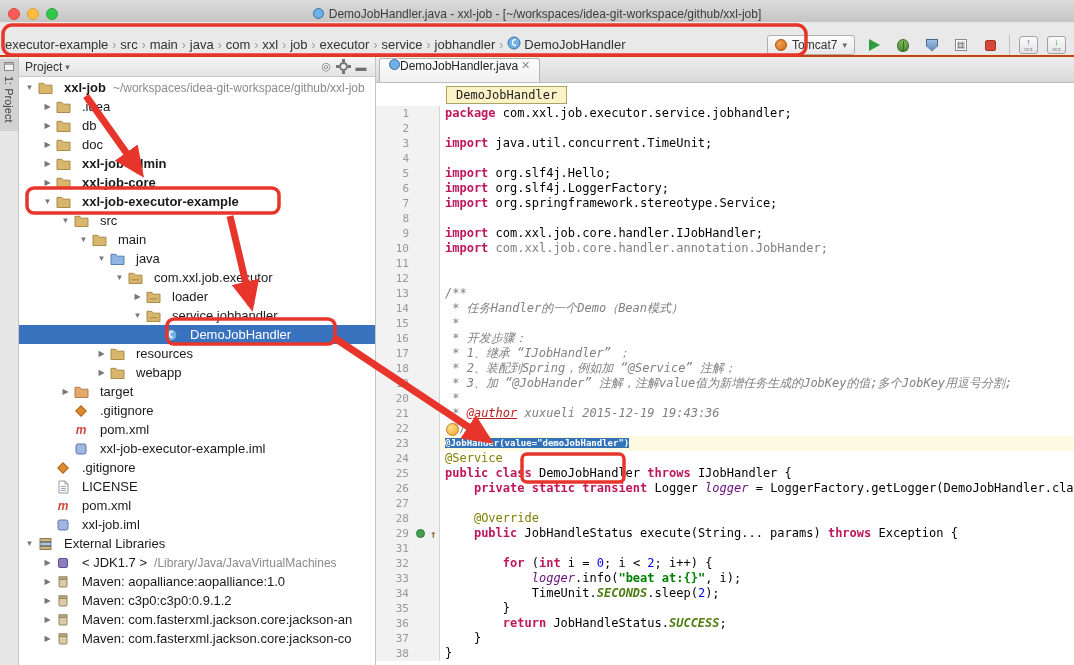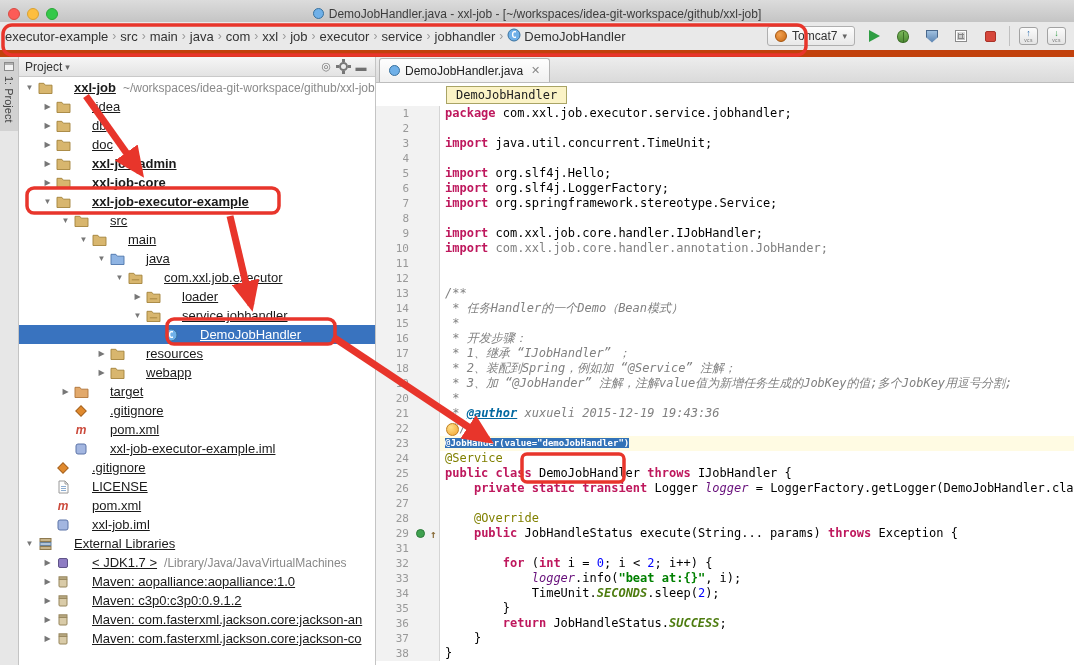--- a/index.html
+++ b/index.html
@@ -14,21 +14,21 @@
   .light { width:12px; height:12px; border-radius:50%; }
   .light.red { background:#FC5B57; border:1px solid #D94C44; }
   .light.yellow { background:#FDBE3F; border:1px solid #D9A133; }
   .light.green { background:#34C84A; border:1px solid #2BA838; }
   .title-center { position:absolute; left:0; right:0; text-align:center; font-size:12px; color:#3C3C3C;
     display:flex; justify-content:center; align-items:center; gap:5px; pointer-events:none; }
   .title-icon { width:11px; height:11px; border-radius:50%; background:#6FB0E8; border:1px solid #39719E; display:inline-block; }
 
   
   .navbar { position:absolute; top:22px; left:0; right:0; height:35px; background:#E9E9E9;
-    border-bottom:7px solid #c2410c; display:flex; align-items:center; justify-content:space-between;
+    border-bottom:2px solid #c2410c; display:flex; align-items:flex-end; justify-content:space-between;
     padding:0 8px 0 2px; }
   .breadcrumbs { display:flex; align-items:center; font-size:13px; color:#333; white-space:nowrap; overflow:hidden; }
   .crumb { padding:2px 3px; cursor:pointer; }
   .crumb-sep { color:#9A9A9A; font-size:12px; margin:0 1px; }
   .run-toolbar { display:flex; align-items:center; gap:9px; flex:0 0 auto; }
   .run-config { display:flex; align-items:center; gap:5px; border:1px solid #AFAFAF; border-radius:3px;
     background:linear-gradient(#FDFDFD,#E8E8E8); padding:2px 7px; font-size:12px; color:#333; cursor:pointer; }
   .tomcat-dot { width:12px; height:12px; border-radius:50%; background:radial-gradient(circle at 35% 35%, #F2A050, #C96A14); border:1px solid #A5540E; }
   .caret { font-size:9px; color:#666; }
   .tb-sep { width:1px; height:20px; background:#C0C0C0; }
@@ -65,48 +65,48 @@
   .ph-ic { color:#707070; font-size:11px; width:16px; text-align:center; cursor:pointer; }
   .gear { width:9px; height:9px; border:2px solid #777; border-radius:50%; position:relative; margin:0 2px; }
   .gear:before { content:""; position:absolute; left:1px; top:-5px; width:3px; height:3px; background:#777;
     box-shadow:0 12px 0 #777, -6px 6px 0 #777, 6px 6px 0 #777; }
   .tree { flex:1; overflow:hidden; font-size:13px; color:#1A1A1A; padding-top:1px; }
   .tree-row { height:19px; display:flex; align-items:center; white-space:nowrap; cursor:pointer; }
   .tree-row.selected { background:#3973BF; color:#fff; }
   .arrow { flex:0 0 13px; width:13px; text-align:center; font-size:8px; color:#777; }
   .selected .arrow { color:#fff; }
   .ticon { flex:0 0 18px; width:18px; display:flex; justify-content:center; align-items:center; }
-  .tlabel { margin-left:20px;text-decoration:underline; }
+  .tlabel { margin-left:10px; }
   .tlabel.bold { font-weight:bold; }
   .tsfx { color:#8A8A8A; margin-left:7px; font-size:12px; }
 
   
   .editor { flex:1; min-width:0; display:flex; flex-direction:column; background:#fff; }
   .tabbar { height:26px; flex:0 0 26px; background:linear-gradient(#EDEDED,#DADADA); border-bottom:1px solid #BDBDBD;
     display:flex; align-items:flex-end; padding-left:3px; }
   .tab { height:24px; background:linear-gradient(#FEFEFE,#F0F0F0); border:1px solid #B4B4B4; border-bottom:none;
-    border-radius:3px 3px 0 0; display:flex; align-items:center; gap:5px; padding:0 9px; font-size:12px; color:#222; cursor:pointer; }
+    border-radius:3px 3px 0 0; display:flex; align-items:flex-start; padding:0 9px; font-size:12px; color:#222; cursor:pointer; }
   .tab-close { color:#888; font-size:11px; margin-left:3px; cursor:pointer; }
   .chip-row { height:23px; flex:0 0 23px; background:#fff; display:flex; align-items:center; padding-left:70px; }
   .chip { border:1px solid #A9A465; background:#FBF3C6; font-family:"DejaVu Sans Mono",monospace; font-size:12px;
     color:#222; padding:1px 9px; cursor:pointer; }
 
   .code { flex:1; position:relative; font-family:"DejaVu Sans Mono",monospace; font-size:12px; line-height:15px; overflow:hidden; }
   .cl { display:flex; height:15px; white-space:pre; }
   .ln { flex:0 0 64px; width:64px; background:#F2F2F2; border-right:1px solid #D5D5D5; color:#999;
     text-align:right; padding-right:30px; font-size:11px; position:relative; }
   .ct { flex:1; min-width:0; padding-left:5px; color:#000; }
   .caret .ct { background:#FFFBE3; }
   .kw { color:#be185d; font-weight:bold; }
   .pl { color:#000; }
   .gry { color:#808080; }
   .str { color:#008000; font-weight:bold; }
   .num { color:#0000FF; }
   .cm { color:#808080; font-style:italic; }
-  .tag { color:#0369a1; font-style:italic; font-weight:bold; text-decoration:underline; }
+  .tag { color:#b91c1c; font-style:italic; font-weight:normal; text-decoration:underline; }
   .ann { color:#808000; }
   .fld { color:#660E7A; font-style:italic; }
   .sfld { color:#4d7c0f; font-style:italic; font-weight:bold; }
   .sel { background:#3272B8; color:#fff; font-weight:bold; }
   .run-dot { position:absolute; left:40px; top:3px; width:9px; height:9px; border-radius:50%;
     background:#3FA14F; border:1px solid #2C7A39; cursor:pointer; }
   .ovr { position:absolute; left:54px; top:1px; color:#8A6D3B; font-size:11px; font-weight:bold; cursor:pointer; }
   .bulb { position:absolute; left:70px; top:317px; width:13px; height:13px; border-radius:50%;
     background:radial-gradient(circle at 35% 30%, #FFE08A, #F0A32F); border:1px solid #C07F1F; }
 

